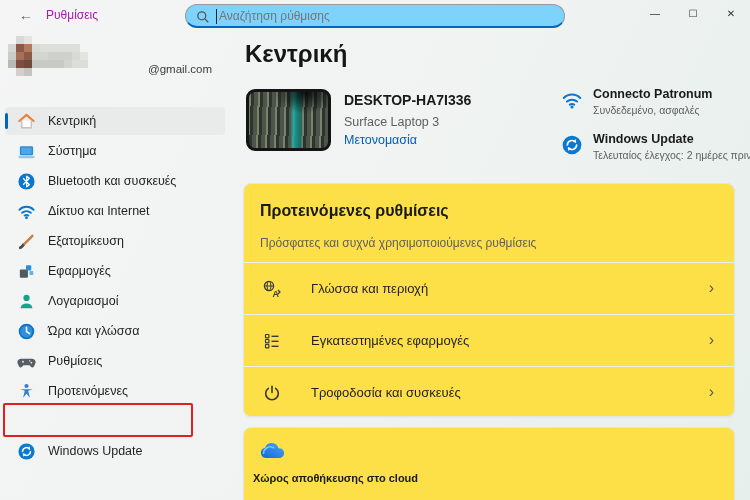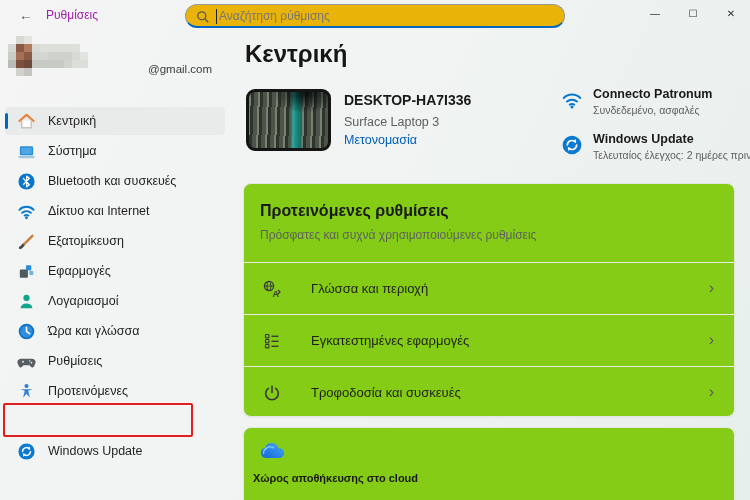--- a/index.html
+++ b/index.html
@@ -13,21 +13,21 @@
   
   .titlebar { position:absolute; left:0; top:0; width:750px; height:30px; }
   .back-btn { position:absolute; left:12px; top:3px; width:28px; height:24px;
     font-size:14px; color:#5a5a5a; text-align:center; line-height:24px; border-radius:4px; cursor:default;}
   .app-title { position:absolute; left:46px; top:8px; font-size:12px; color:#a21caf; }
   .win-btns { position:absolute; right:0; top:0; display:flex; }
   .win-btn { width:38px; height:28px; text-align:center; line-height:28px; font-size:10px; color:#333; }
 
   
   .search { position:absolute; left:185px; top:4px; width:380px; height:24px;
-    background:#eab308; border:1px solid #9a9a9a; border-bottom:2px solid #0067c0;
+    background:#7dd3fc; border:1px solid #9a9a9a; border-bottom:2px solid #0067c0;
     border-radius:12px; }
   .search svg { position:absolute; left:9px; top:4px; }
   .search .caret { position:absolute; left:30px; top:4px; width:1px; height:15px; background:#222; }
   .search input { position:absolute; left:33px; top:0; width:340px; height:21px;
     border:none; outline:none; background:transparent; font-size:12px; color:#333;
     font-family:"Liberation Sans", sans-serif; }
   .search input::placeholder { color:#767676; }
 
   
   .sidebar { position:absolute; left:0; top:30px; width:230px; height:470px; }
@@ -56,25 +56,25 @@
   }
   .dev-name { position:absolute; left:344px; top:92px; font-size:14px; font-weight:700; }
   .dev-model { position:absolute; left:344px; top:115px; font-size:12.5px; color:#5d5f5e; }
   .dev-rename { position:absolute; left:344px; top:133px; font-size:12.5px; color:#005fb8; cursor:default; }
 
   .status-item { position:absolute; width:190px; }
   .status-item .s-ic { position:absolute; left:0; top:2px; width:22px; height:22px; }
   .status-item .s-title { position:absolute; left:32px; top:0; font-size:12.5px; font-weight:700; white-space:nowrap; }
   .status-item .s-sub { position:absolute; left:32px; top:17px; font-size:10.5px; color:#5f615f; white-space:nowrap; }
 
-  .card { position:absolute; left:243px; width:492px; background:#84cc16;
+  .card { position:absolute; left:243px; width:492px; background:#fde047;
     border:1px solid #e3e6e5; border-radius:8px; box-shadow:0 1px 2px rgba(0,0,0,.04); }
   .card.reco { top:183px; height:234px; }
   .reco-title { position:absolute; left:16px; top:18px; font-size:16px; font-weight:600; color:#191919; }
-  .reco-sub { position:absolute; left:16px; top:44px; font-size:12px; color:#5f615f; }
+  .reco-sub { position:absolute; left:16px; top:52px; font-size:12px; color:#5f615f; }
   .reco-row { position:absolute; left:0; width:490px; height:52px; border-top:1px solid #ececec; }
   .reco-row .r-ic { position:absolute; left:18px; top:16px; width:20px; height:20px; }
   .reco-row .r-lbl { position:absolute; left:55px; top:18px; font-size:13px; color:#1f1f1f;margin-left:12px; }
   .reco-row .chev { position:absolute; right:20px; top:16px; font-size:16px; color:#5a5a5a; }
 
   .card.cloud { top:427px; height:95px; }
   .cloud-ic { position:absolute; left:15px; top:13px; }
   .cloud-title { position:absolute; left:9px; top:44px; font-size:11px; font-weight:700; color:#191919; }
 </style>
 </head>

